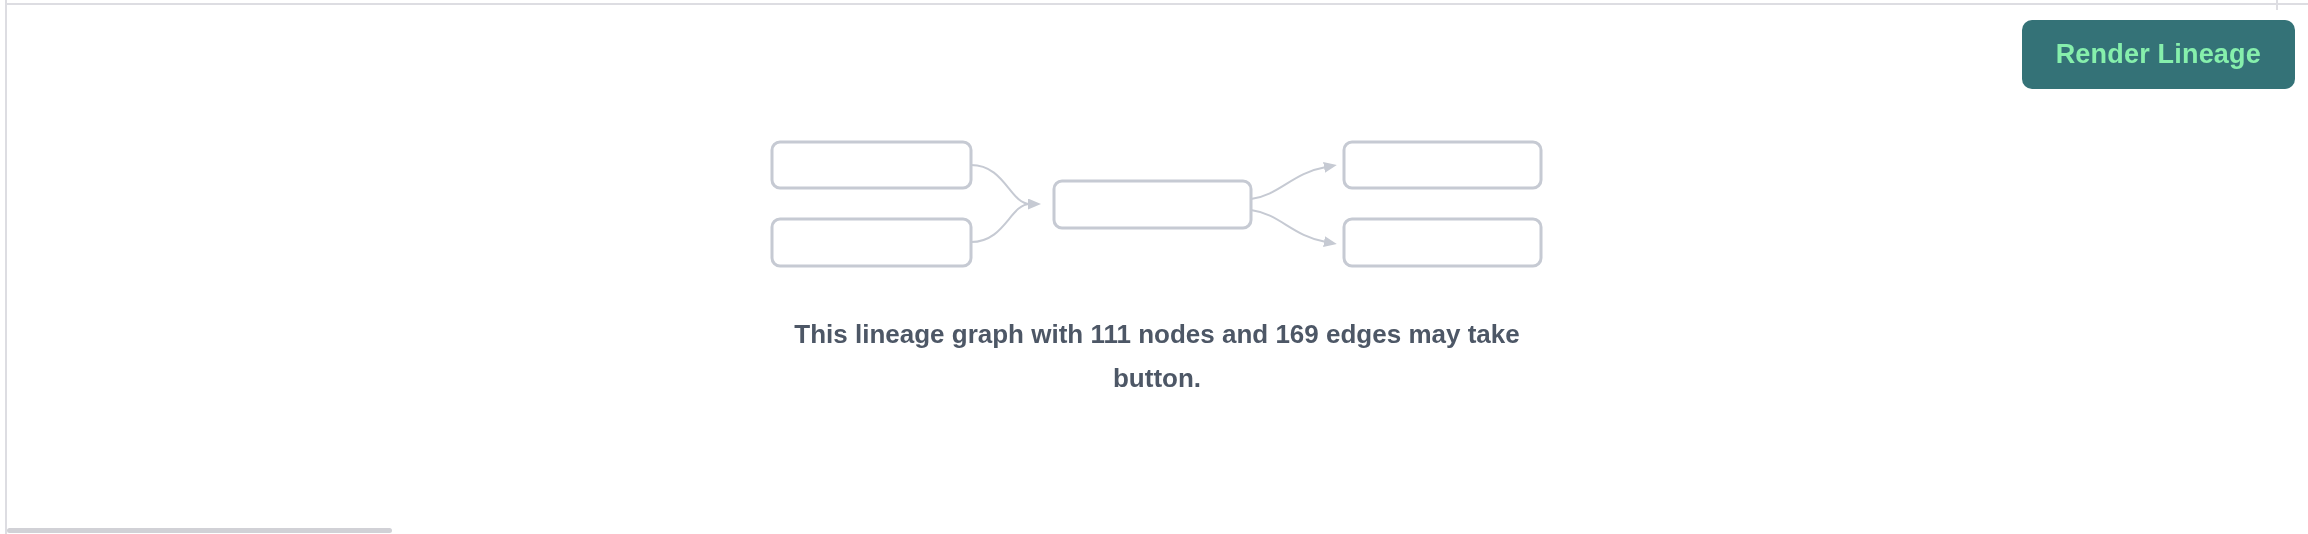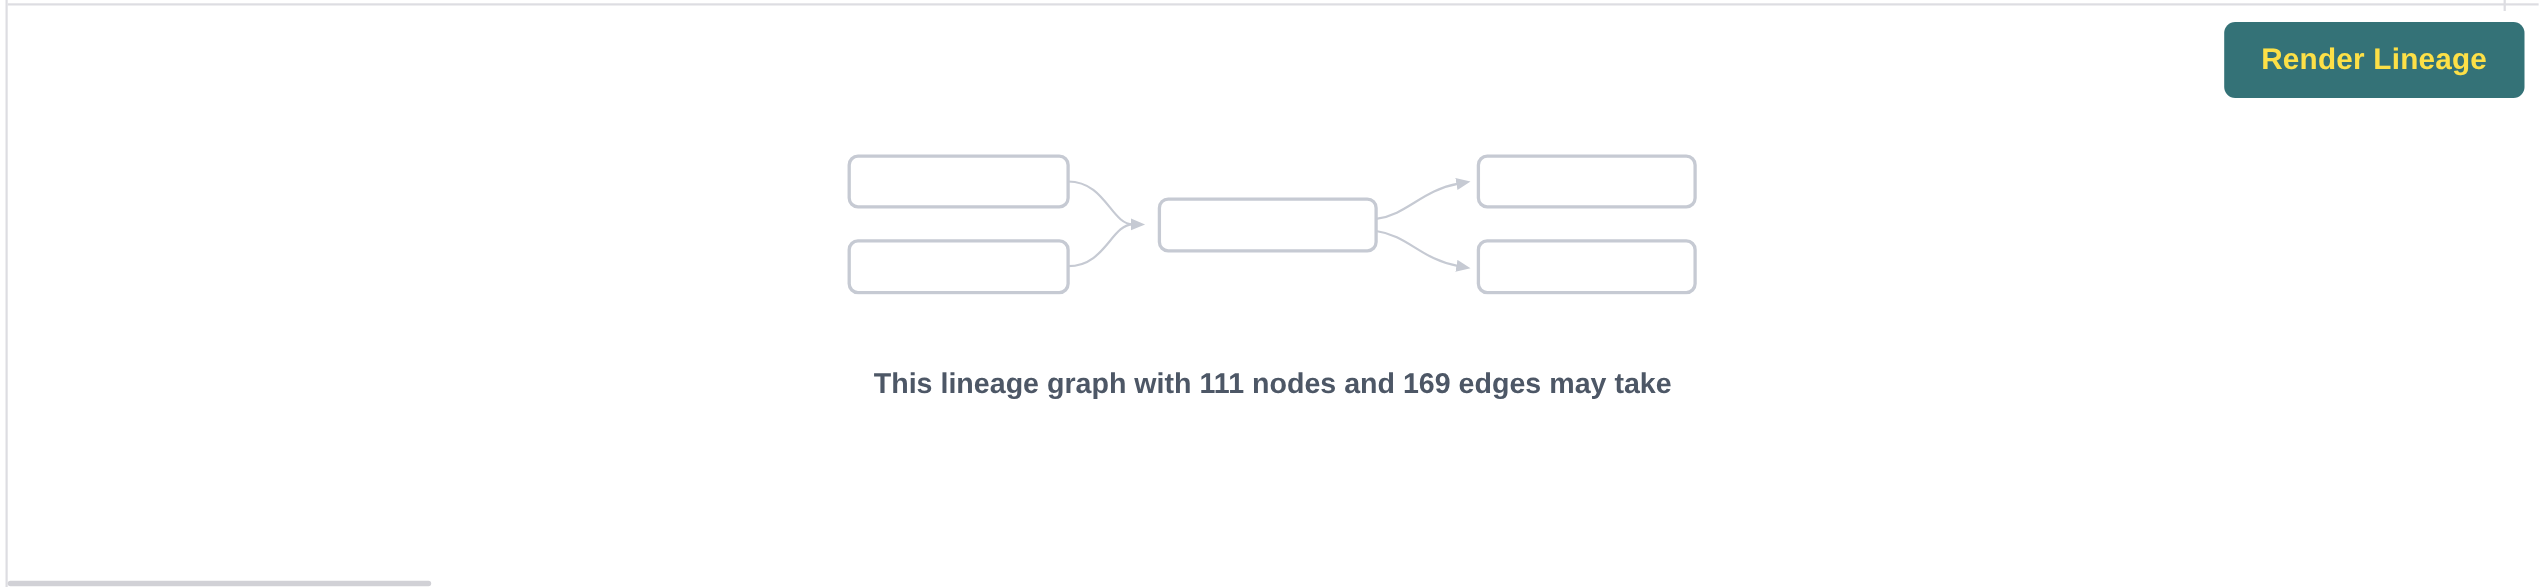--- a/index.html
+++ b/index.html
@@ -29,21 +29,21 @@
     border-radius: 3px;
     background: var(--scrollbar-gray);
   }
 
   
   .render-btn {
     position: absolute; top: 20px; right: 13px;
     height: 69px; min-width: 259px;
     padding: 0 34px;
     background: var(--accent-teal);
-    color: #fde047;
+    color: #86efac;
     border: none; border-radius: 10px;
     font-family: "Liberation Sans", sans-serif;
     font-size: 27px; font-weight: 700;
     letter-spacing: 0.2px;
     cursor: pointer;
     display: flex; align-items: center; justify-content: center;
   }
 
   
   .content {
@@ -58,21 +58,21 @@
     stroke-width: 3px;
   }
   .edge-path {
     fill: none;
     stroke: var(--illustration-gray);
     stroke-width: 2px;
   }
   .arrowhead { fill: var(--illustration-gray); }
 
   .message {
-    margin-top: 58px;
+    margin-top: 44px;
     width: 820px;
     text-align: center;
     color: var(--text-slate);
     font-size: 26px;
     font-weight: 700;
     line-height: 44px;
   }
 </style>
 </head>
 <body>
@@ -102,16 +102,17 @@
 
       <rect class="node-box" x="0" y="0" width="199" height="46" rx="8"></rect>
       <rect class="node-box" x="0" y="77" width="199" height="47" rx="8"></rect>
       <rect class="node-box" x="282" y="39" width="197" height="47" rx="8"></rect>
       <rect class="node-box" x="572" y="0" width="197" height="46" rx="8"></rect>
       <rect class="node-box" x="572" y="77" width="197" height="47" rx="8"></rect>
     </svg>
 
     <div class="message">
       <div>This lineage graph with 111 nodes and 169 edges may take</div>
+      <div>button.</div>
     </div>
 
   </div>
 </div>
 
 </body></html>

